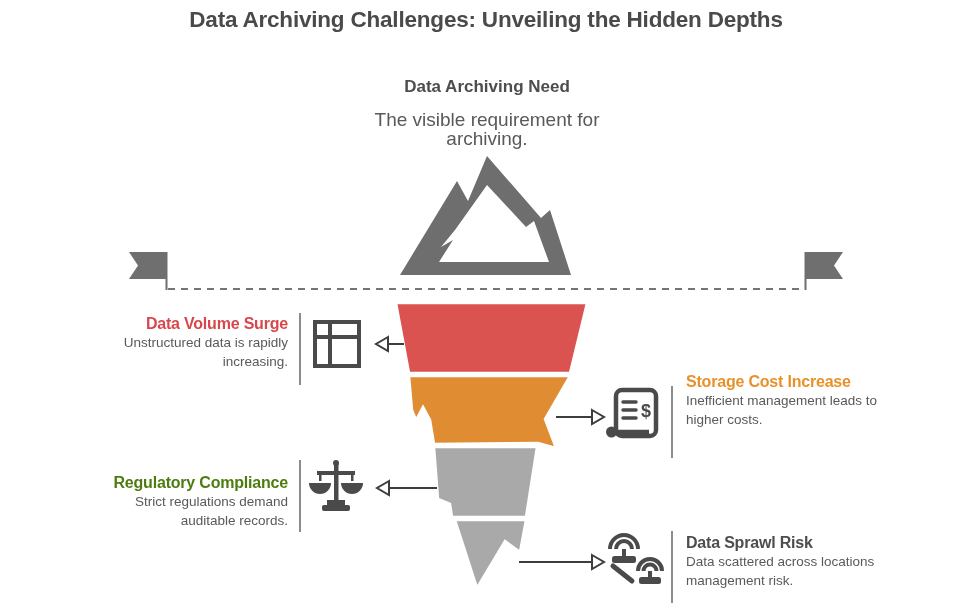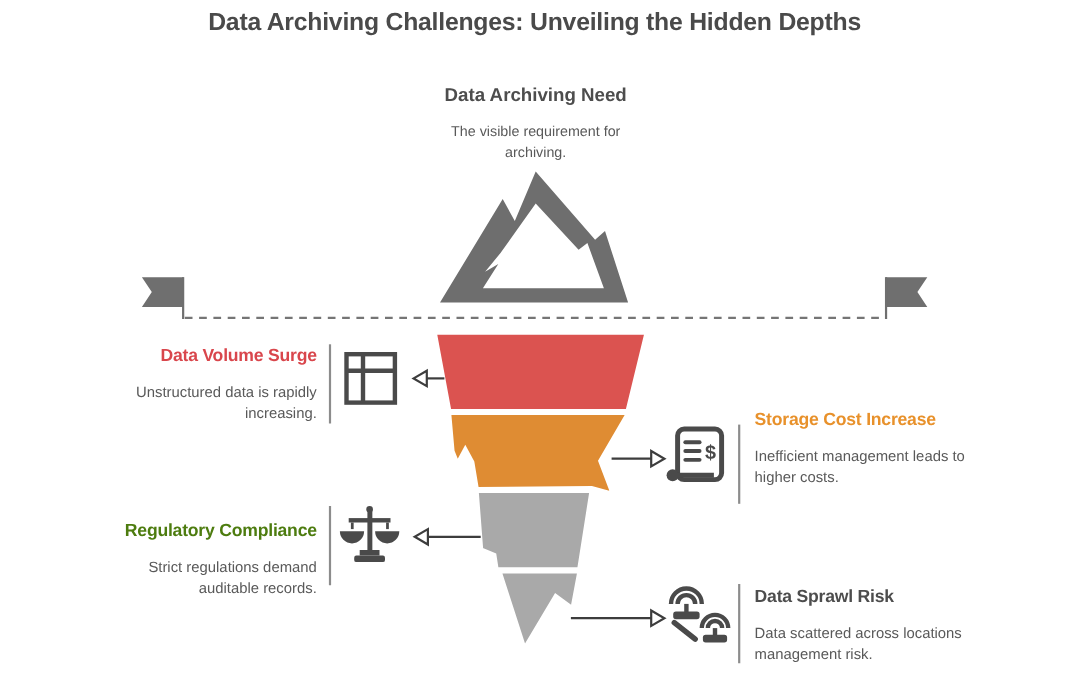--- a/index.html
+++ b/index.html
@@ -7,24 +7,24 @@
     position:relative;width:972px;height:615px;background:#ffffff;
     font-family:"Liberation Sans", sans-serif;overflow:hidden;
   }
   .abs{position:absolute;}
   #title{
     left:0;top:7px;width:972px;text-align:center;
     font-size:22.5px;font-weight:bold;color:#4A4A4A;letter-spacing:-0.2px;
   }
   #surface-block{left:337px;top:77px;width:300px;text-align:center;}
   #surface-block .hd{font-size:17px;font-weight:bold;color:#4D4D4D;}
-  #surface-block .ds{margin-top:13px;font-size:13px;line-height:19px;color:#595959;}
+  #surface-block .ds{margin-top:13px;font-size:19px;line-height:19px;color:#595959;}
   .callout{width:245px;}
   .callout .hd{font-size:16px;line-height:20px;font-weight:bold;letter-spacing:-0.2px;}
-  .callout .ds{margin-top:14px;font-size:13.5px;line-height:18.5px;color:#595959;}
+  .callout .ds{font-size:13.5px;line-height:18.5px;color:#595959;}
   .callout.left{text-align:right;}
   .callout.right{text-align:left;}
   #callout-volume{right:684px;top:314px;}
   #callout-cost{left:686px;top:372px;}
   #callout-compliance{right:684px;top:461px;}
   #callout-sprawl{left:686px;top:533px;}
   #scene{left:0;top:0;}
   .icon{color:#4A4A4A;}
 </style>
 </head>

